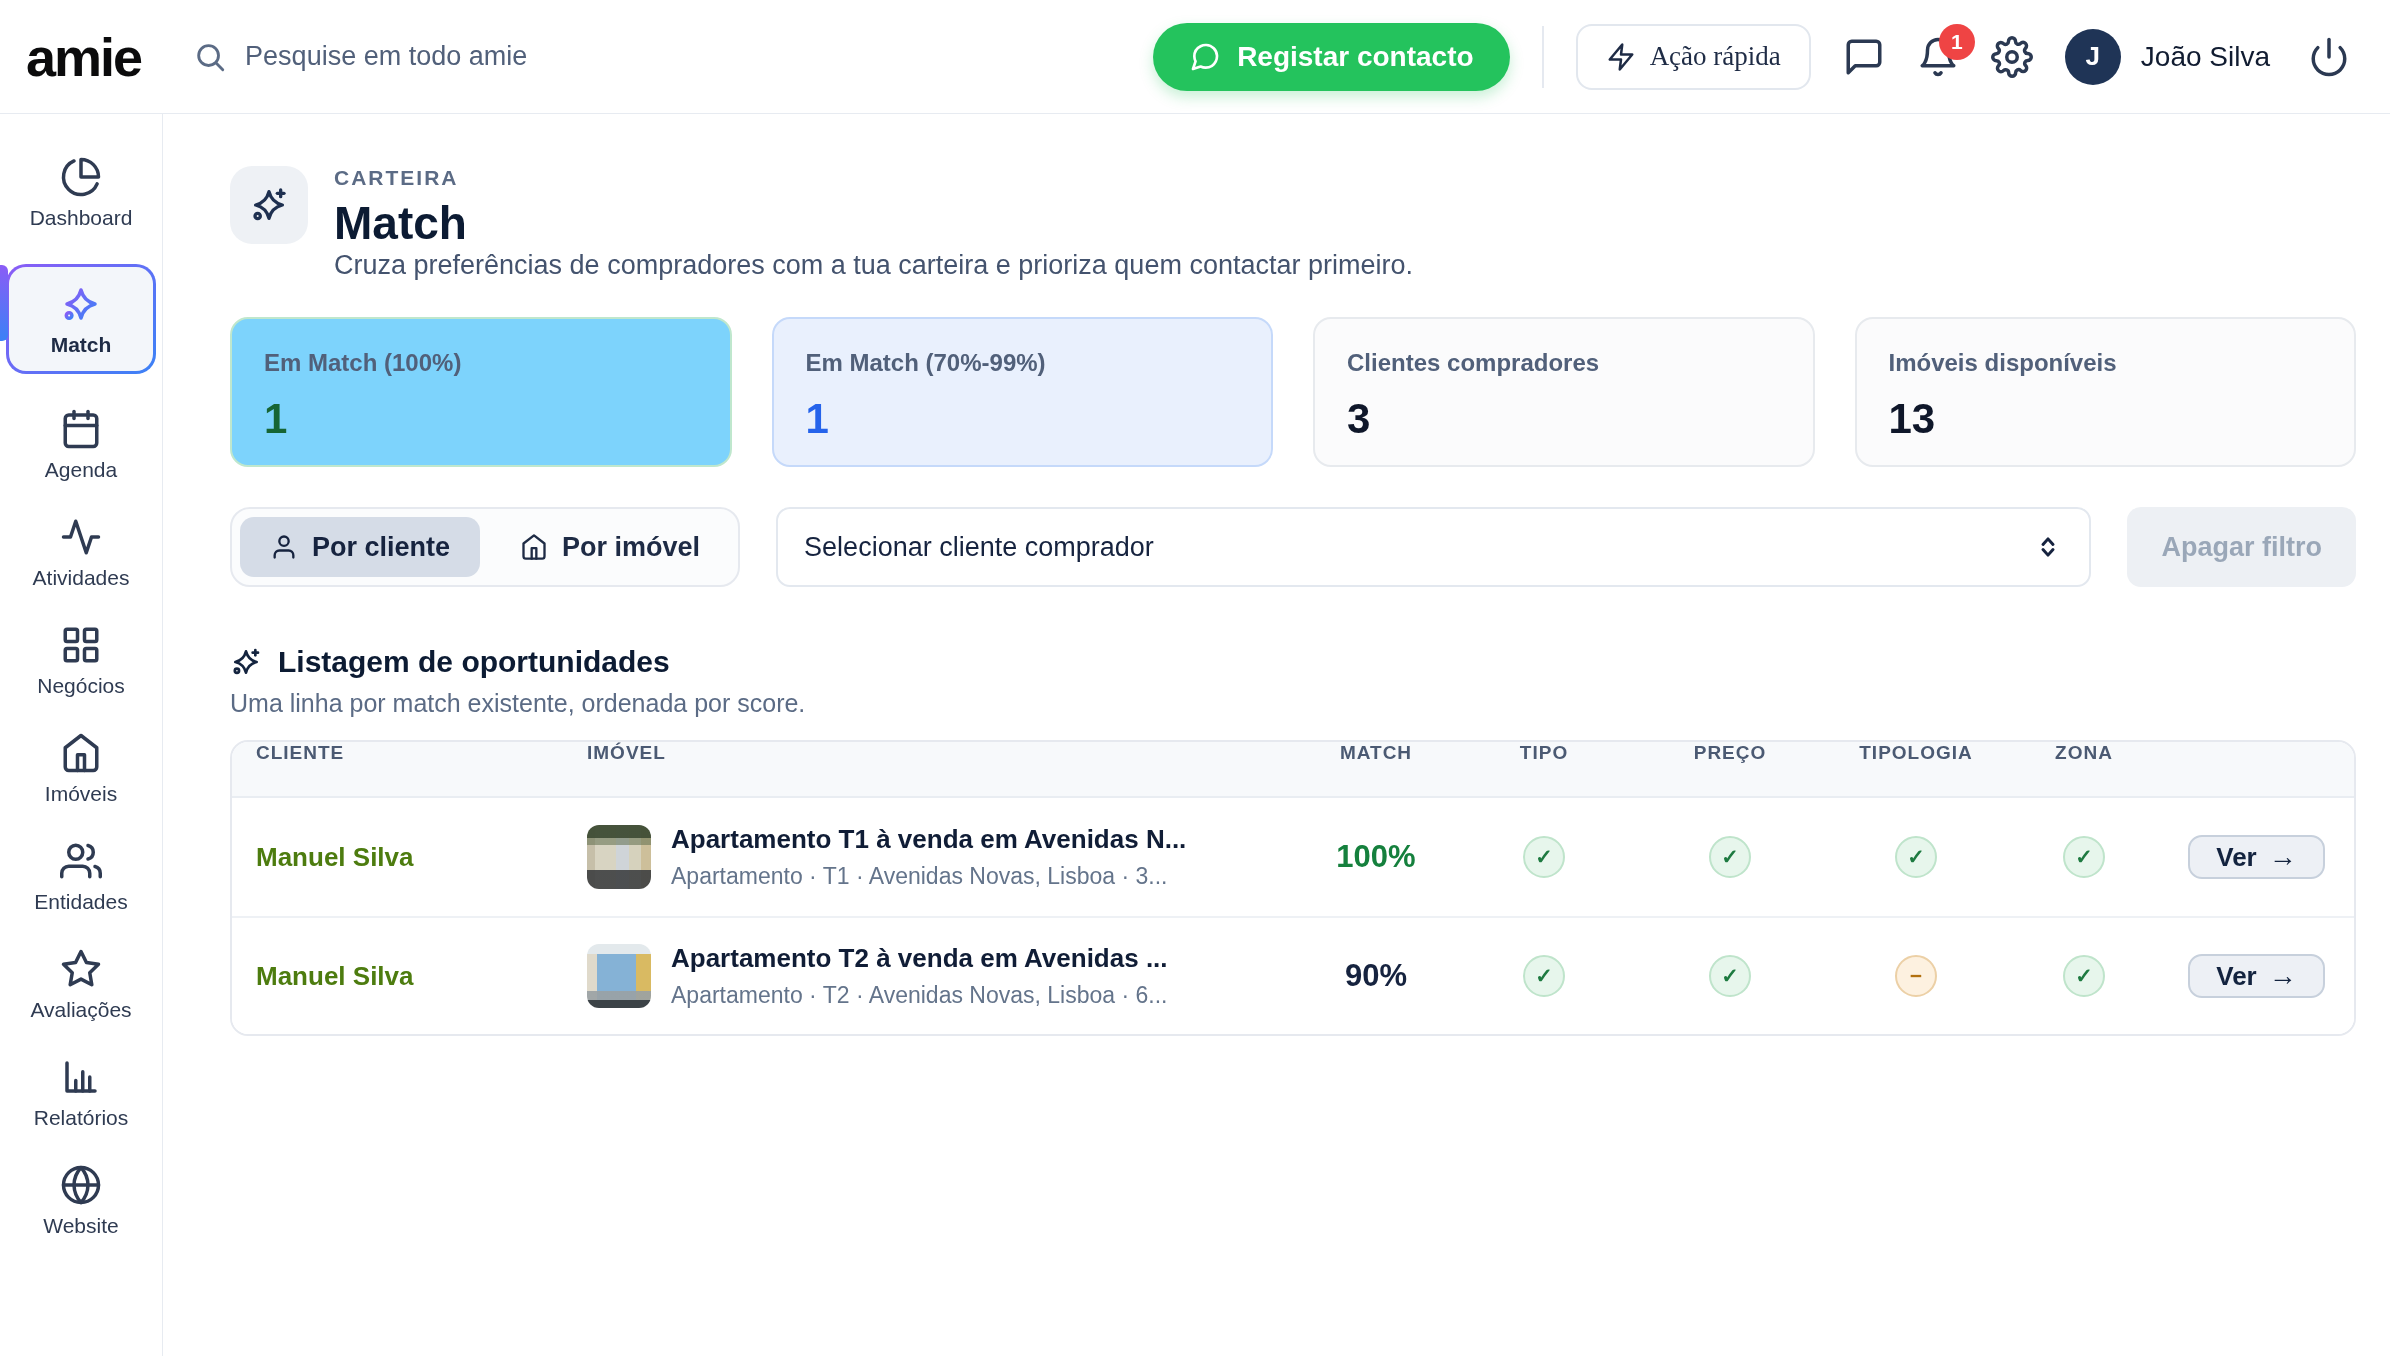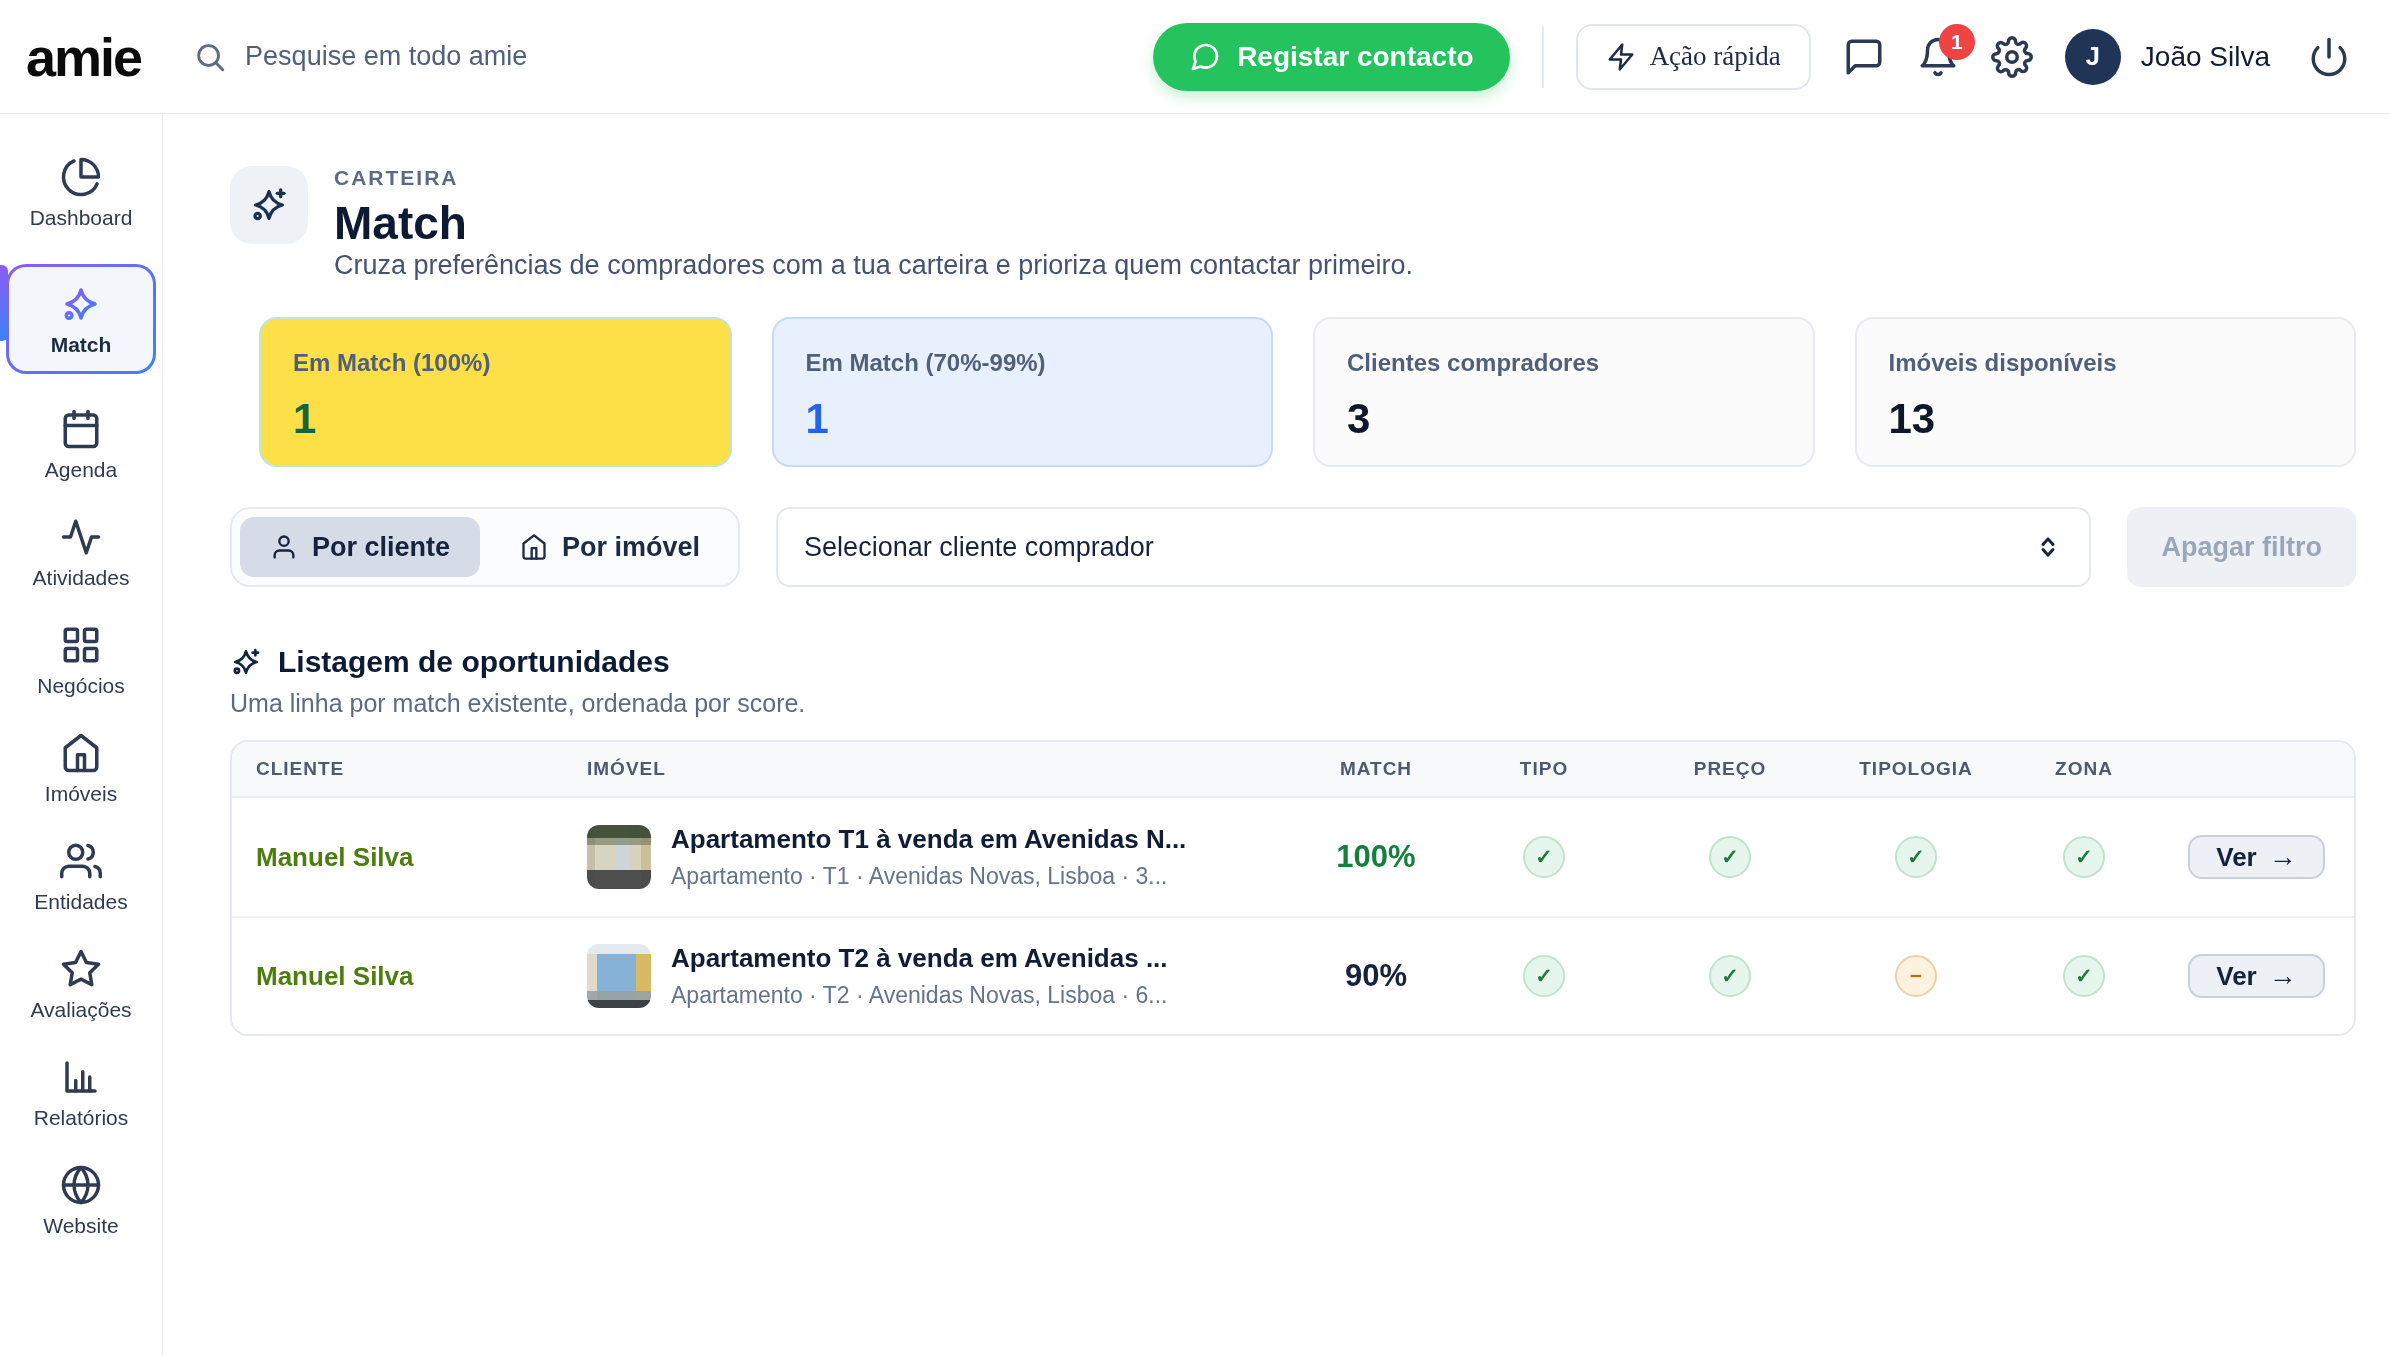--- a/index.html
+++ b/index.html
@@ -57,21 +57,21 @@
   .page-head-icon svg { width:40px; height:40px; }
   .eyebrow { font-size:21px; font-weight:700; letter-spacing:2px; color:#5b6b85; }
   .page-title { font-size:46px; font-weight:800; color:#0c1b33; margin-top:6px; }
   .page-sub { font-size:27px; color:#44536e; }
 
   
   .stats { display:grid; grid-template-columns:repeat(4,1fr); gap:40px; margin-top:36px; }
   .stat { height:150px; border-radius:18px; border:2px solid #e7eaee; background:#fbfbfc; padding:30px 32px; }
   .stat-label { font-size:24px; font-weight:700; color:#51607a; }
   .stat-value { font-size:42px; font-weight:800; color:#0f172a; margin-top:18px; }
-  .stat--green { background:#fde047; border-color:#bfe7cd;margin-left:29px; }
+  .stat--green { background:#7dd3fc; border-color:#bfe7cd; }
   .stat--green .stat-value { color:#166534; }
   .stat--blue { background:#e9f0fd; border-color:#c5d9fa; }
   .stat--blue .stat-value { color:#2563eb; }
 
   
   .filters { display:flex; align-items:center; gap:36px; margin-top:40px; }
   .segmented { display:flex; align-items:center; gap:10px; background:#fbfcfd; border:2px solid #e6e9ef;
                border-radius:20px; padding:8px; height:80px; flex:0 0 auto; }
   .seg-btn { display:flex; align-items:center; gap:14px; height:60px; padding:0 30px; border-radius:14px; border:none;
              background:transparent; font-size:27px; font-weight:600; color:#1e2b45; cursor:pointer; font-family:inherit; }
@@ -83,21 +83,21 @@
   .btn-clear { height:80px; padding:0 34px; background:#edf0f4; border:none; border-radius:14px; font-size:27px;
                font-weight:700; color:#9aa7b8; cursor:pointer; font-family:inherit; flex:0 0 auto; }
 
   
   .list-head { margin-top:58px; display:flex; align-items:center; gap:16px; }
   .list-head svg { width:32px; height:32px; color:#14243f; }
   .list-title { font-size:30px; font-weight:800; color:#0c1b33; }
   .list-sub { font-size:25px; color:#5b6b85; margin-top:10px; }
 
   .table { margin-top:22px; border:2px solid #e6e9ef; border-radius:18px; overflow:hidden; background:#fff; }
-  .thead { display:flex; align-items:center; height:56px; background:#f7f9fb; border-bottom:2px solid #e9edf2;
+  .thead { display:flex; align-items:flex-start; height:56px; background:#f7f9fb; border-bottom:2px solid #e9edf2;
            font-size:19px; font-weight:700; letter-spacing:1px; color:#4b5a73; }
   .trow { display:flex; align-items:center; height:118px; background:#fff; }
   .trow + .trow { border-top:2px solid #eef1f5; }
   .col-cliente { width:355px; padding-left:24px; }
   .col-imovel  { flex:1; display:flex; align-items:center; gap:20px; min-width:0; }
   .col-match   { width:150px; text-align:center; }
   .col-badge   { width:186px; display:flex; justify-content:center; }
   .col-zona    { width:150px; display:flex; justify-content:center; }
   .col-action  { width:195px; display:flex; justify-content:center; }
   .thead .col-imovel, .thead .col-match, .thead .col-badge, .thead .col-zona { display:block; }

